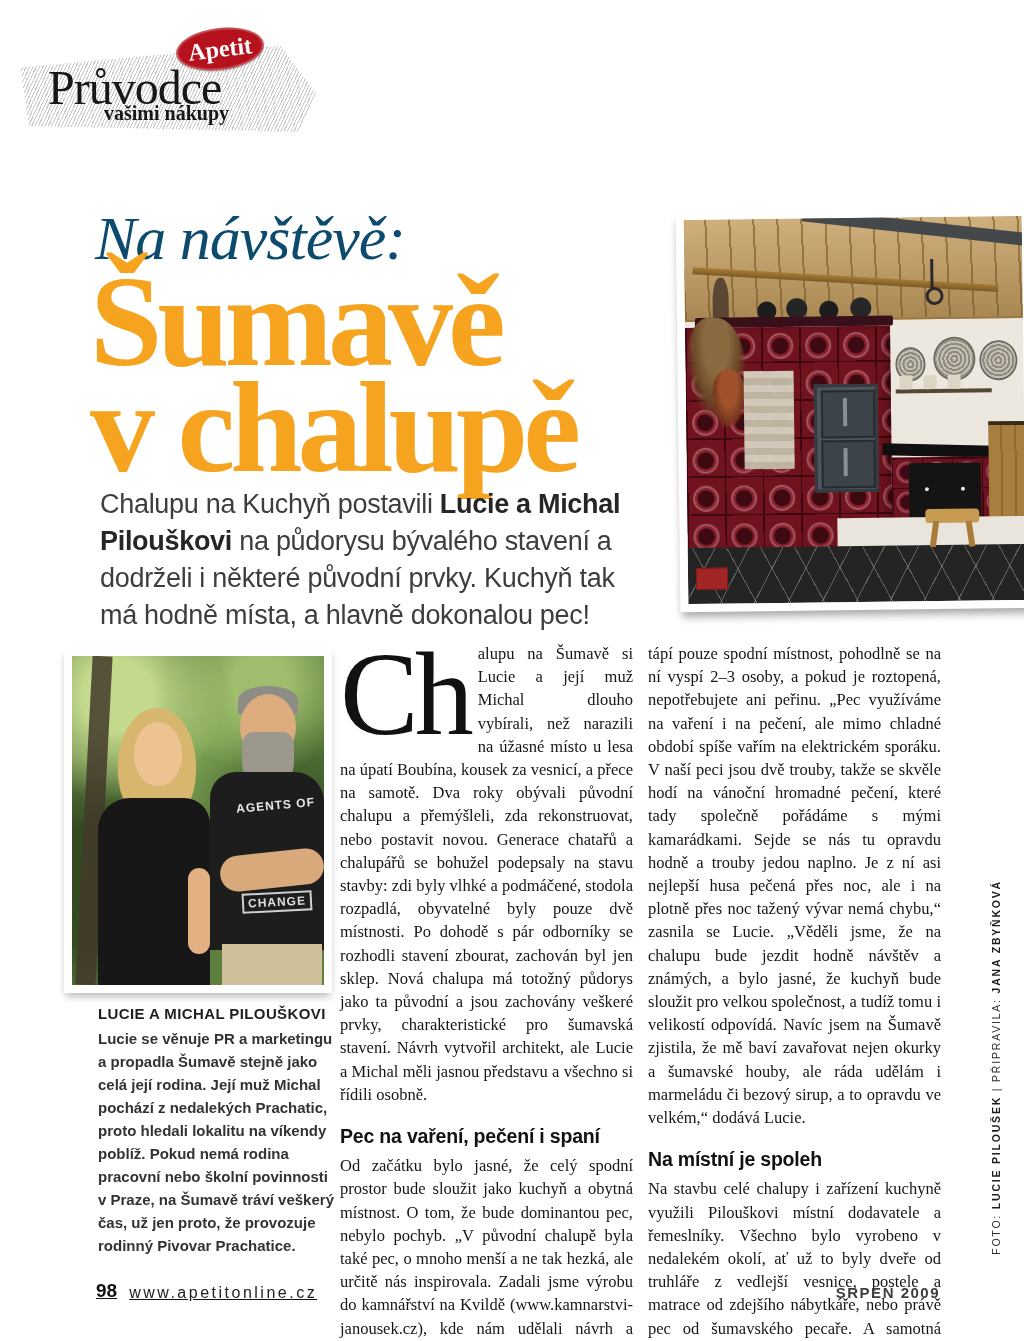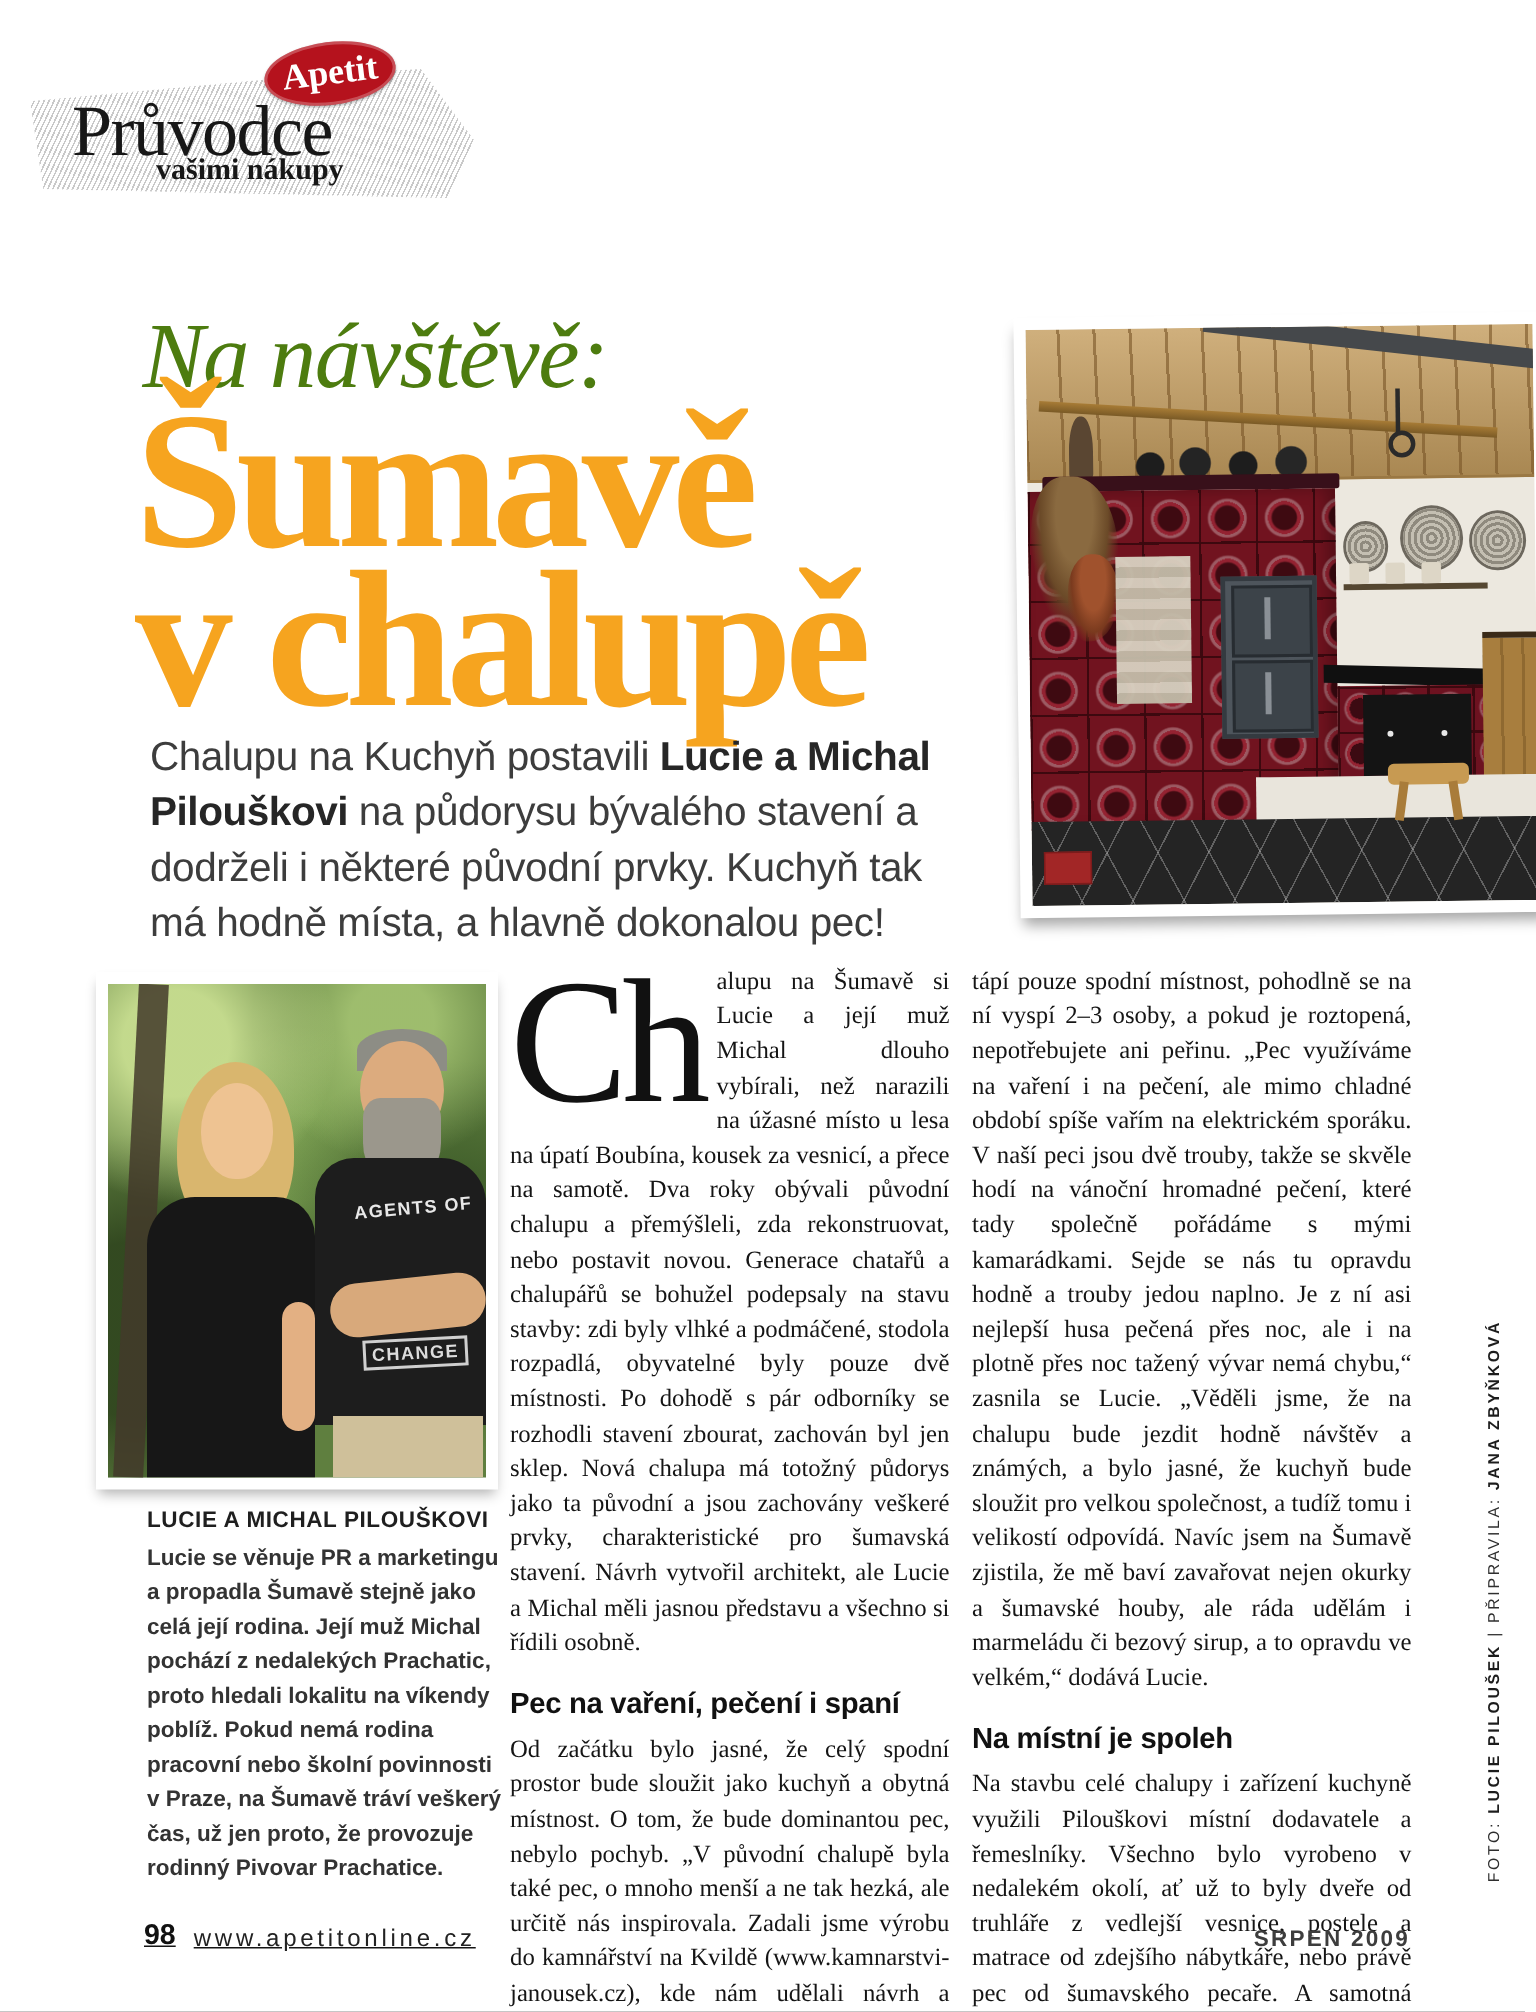--- a/index.html
+++ b/index.html
@@ -14,21 +14,21 @@
     font-size:48px;font-weight:400;color:#171717;letter-spacing:-1px;}
   .brand-sub{position:absolute;left:104px;top:102px;font-family:"Liberation Serif",serif;
     font-size:20px;font-weight:700;color:#171717;}
   .brand-logo{position:absolute;left:176px;top:28px;width:88px;height:42px;border-radius:50%;
     background:#b5121d;transform:rotate(-7deg);display:flex;align-items:center;justify-content:center;
     box-shadow:inset 0 0 0 2px rgba(255,255,255,.25), 0 1px 2px rgba(0,0,0,.3);}
   .brand-logo span{font-family:"Liberation Serif",serif;font-weight:700;font-size:24px;color:#fff;}
 
   
   .kicker{position:absolute;left:95px;top:203px;font-family:"Liberation Serif",serif;
-    font-style:italic;font-size:62px;color:#4d7c0f;letter-spacing:-1px;}
+    font-style:italic;font-size:62px;color:#0c4a6e;letter-spacing:-1px;}
   .big-title{position:absolute;left:90px;font-family:"Liberation Serif",serif;font-weight:700;
     font-size:130px;line-height:1;letter-spacing:-5px;color:#f6a41f;}
   .title-l1{top:256px;}
   .title-l2{top:362px;}
 
   
   .intro{position:absolute;left:100px;top:486px;width:556px;font-size:27px;line-height:37px;
     color:#3d3d3d;letter-spacing:-0.3px;}
   .intro b{color:#262626;}
 

